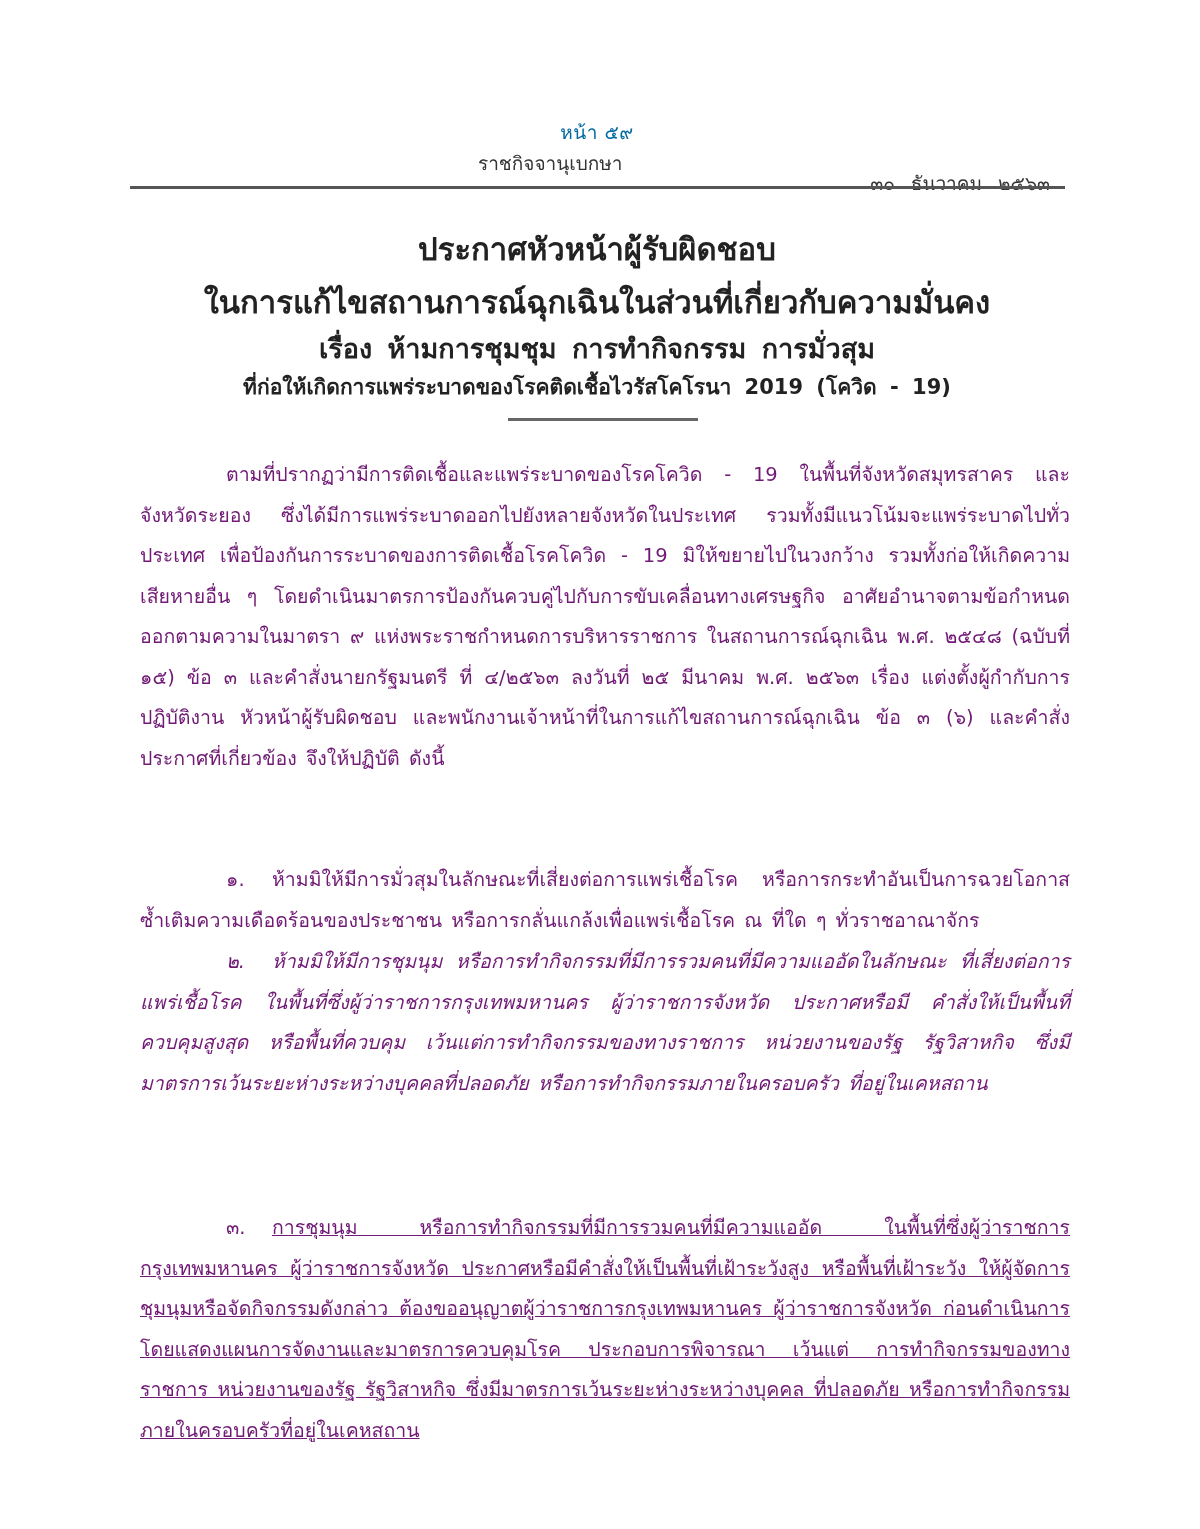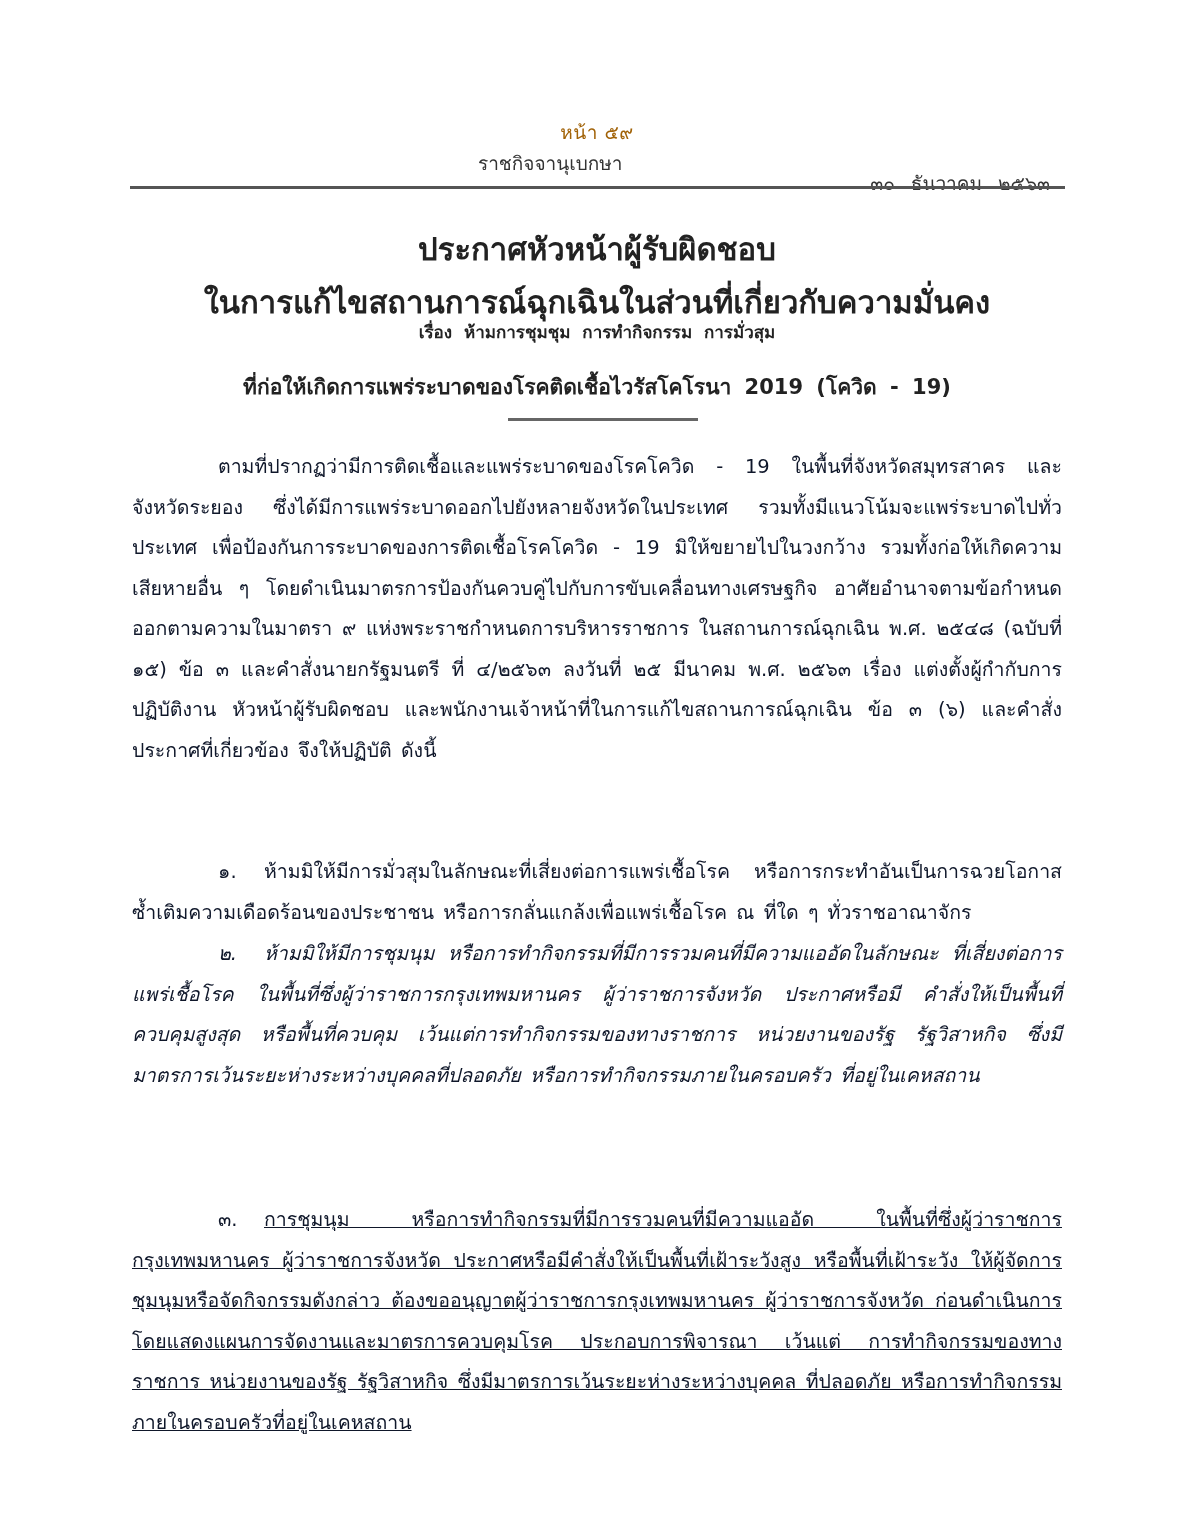--- a/index.html
+++ b/index.html
@@ -4,45 +4,45 @@
   <style>
     html, body { margin: 0; padding: 0; background: #ffffff; }
     body {
       width: 1200px; height: 1529px; position: relative; overflow: hidden;
       font-family: "DejaVu Sans", "Liberation Sans", sans-serif;
       color: #2b2b2b;
     }
     .page { position: absolute; left: 132px; top: 0; width: 930px; }
     .page-number {
       position: absolute; left: 0; top: 117px; width: 930px; text-align: center;
-      font-size: 19px; letter-spacing: 0.5px; color: #a16207;
+      font-size: 19px; letter-spacing: 0.5px; color: #0369a1;
     }
     .gazette-header {
       position: absolute; left: -2px; top: 148px; width: 934px; height: 30px;
       font-size: 19px; color: #333;
     }
     .gazette-header .left { position: absolute; left: 0; top: 0; white-space: pre; word-spacing: 10px; }
     .gazette-header .center { position: absolute; left: 348px; top: 0; }
     .gazette-header .right { position: absolute; right: 14px; top: 0; word-spacing: 10px; margin-top: 20px; }
     .header-rule {
       position: absolute; left: -2px; top: 186px; width: 935px; height: 3px; background: #555;
     }
     .title {
       position: absolute; left: 0; width: 930px; text-align: center; color: #222; font-weight: bold;
     }
     .title-1 { top: 224px; font-size: 31px; }
     .title-2 { top: 277px; font-size: 31px; }
-    .subject-1 { top: 318px; font-size: 17px; word-spacing: 6px; }
+    .subject-1 { top: 327px; font-size: 27px; word-spacing: 6px; }
     .subject-2 { top: 370px; font-size: 21px; word-spacing: 6px; }
     .divider {
       position: absolute; left: 376px; top: 418px; width: 190px; height: 3px; background: #666;
     }
     .body-text {
       position: absolute; left: 0; width: 930px; font-size: 19.5px; line-height: 40.5px;
-      text-align: justify; color: #0f172a; margin: 0; word-spacing: 3px;
+      text-align: justify; color: #701a75; margin: 8px; word-spacing: 3px;
     }
     .indent { text-indent: 86px; }
     .p-intro { top: 447px; }
     .p-1 { top: 852px; }
     .p-2 { top: 934px; font-style: italic; }
     .p-3 { top: 1200px; text-decoration: underline; }
     .item-num { display: inline-block; width: 46px; text-indent: 0; }
   </style>
 </head>
 <body>

